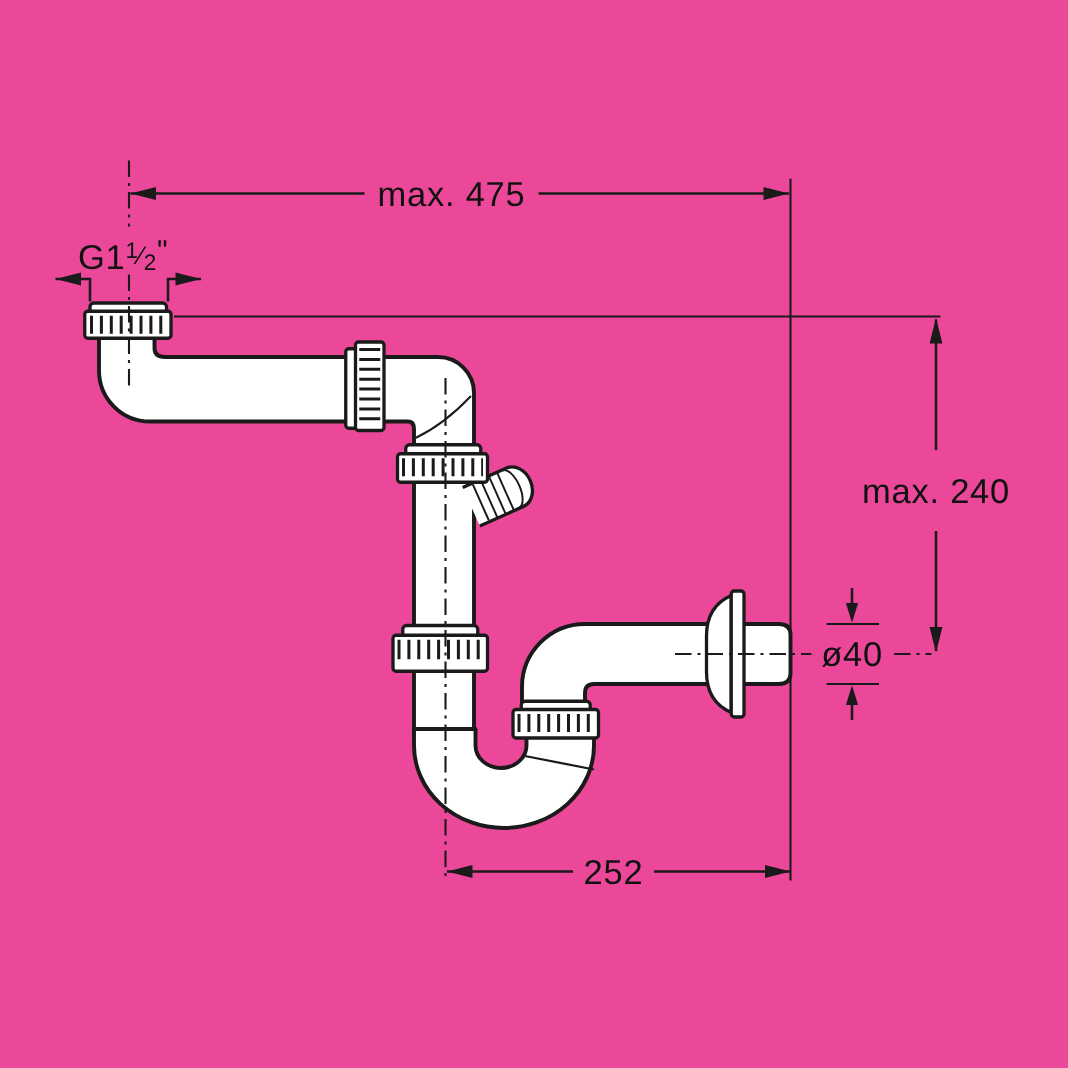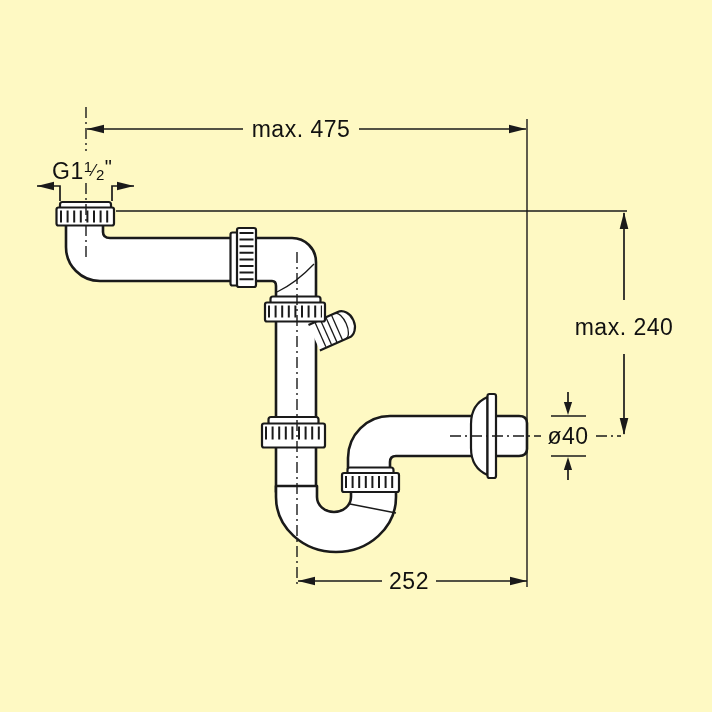--- a/index.html
+++ b/index.html
@@ -1,16 +1,16 @@
 <!DOCTYPE html>
 <html><head>
 <meta charset="utf-8">
 <style>
   html,body{margin:0;padding:0;background:#ffffff;}
-  .stage{position:relative;width:712px;height:712px;background:#fef9c3;overflow:hidden;
+  .stage{position:relative;width:712px;height:712px;background:#ec4899;overflow:hidden;
          font-family:"Liberation Sans", sans-serif;}
   svg{position:absolute;left:0;top:0;}
   .outline{fill:#ffffff;stroke:#1a1a1a;stroke-width:2.6;stroke-linejoin:round;}
   .nutpart{fill:#ffffff;stroke:#1a1a1a;stroke-width:2.2;stroke-linejoin:round;}
   .knurl{stroke:#1a1a1a;fill:none;}
   .thin{stroke:#1a1a1a;stroke-width:1.3;fill:none;}
   .joint{stroke:#1a1a1a;stroke-width:1.5;fill:none;}
   .dim{stroke:#1a1a1a;stroke-width:1.7;fill:none;}
   .ext{stroke:#1a1a1a;stroke-width:1.4;fill:none;}
   .cline{stroke:#1a1a1a;stroke-width:1.4;fill:none;stroke-dasharray:11 4 2 4;}

